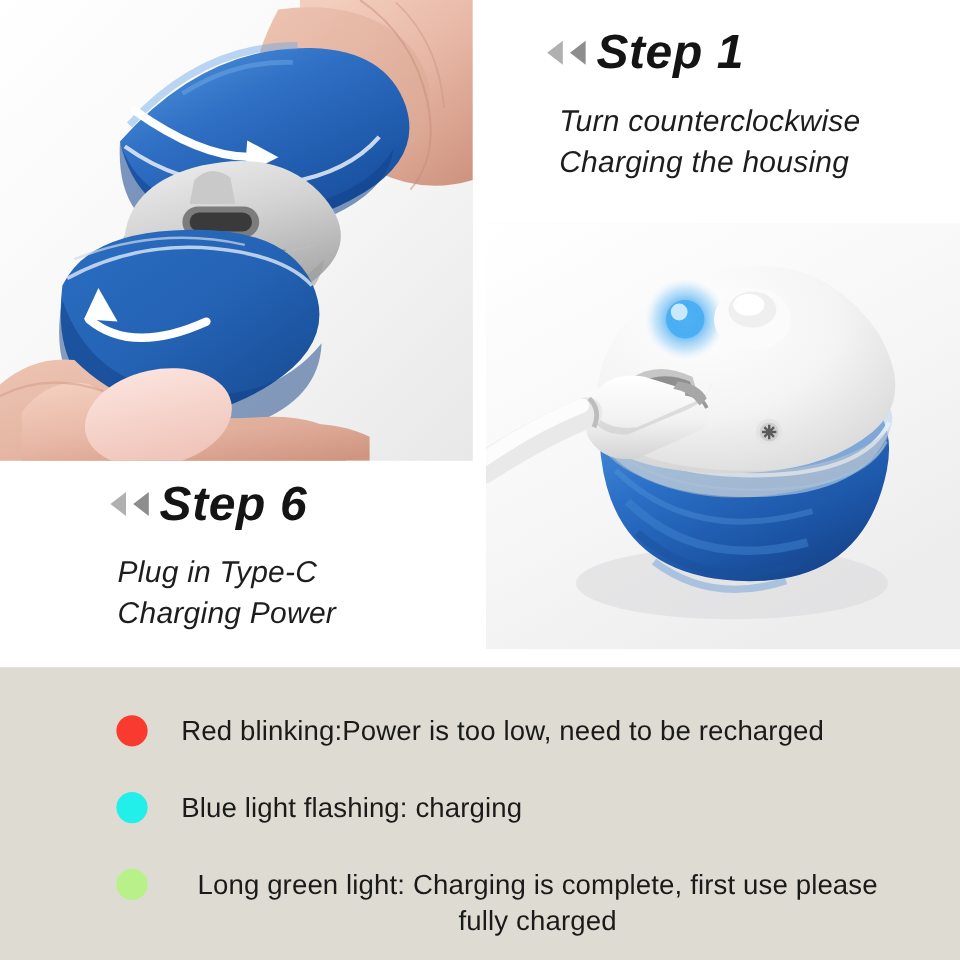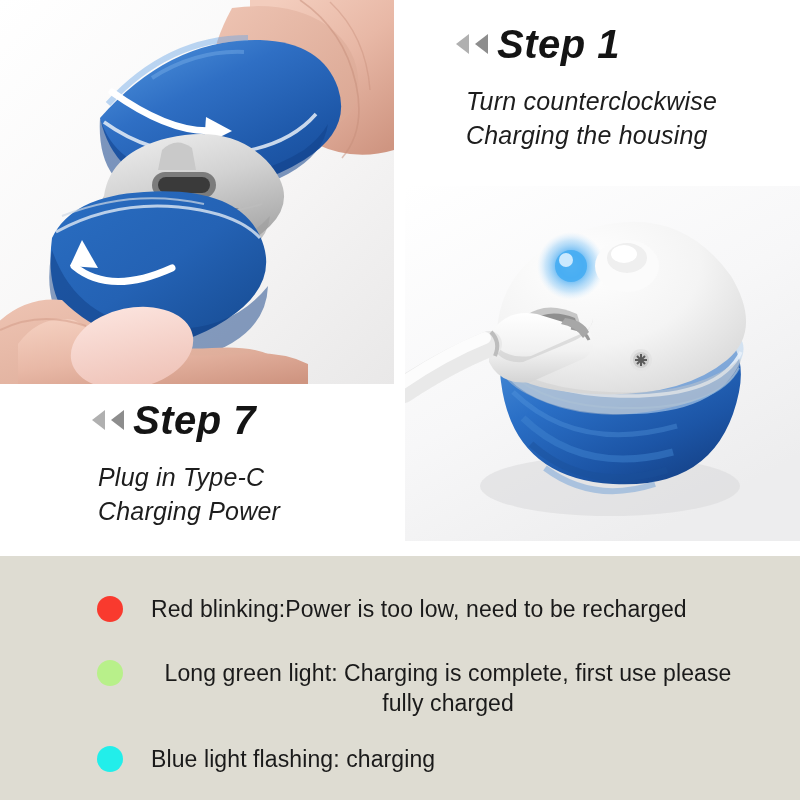--- a/index.html
+++ b/index.html
@@ -326,44 +326,44 @@
             <path d="M86 146 q10 10 4 24" fill="none" stroke="#bdbdbd" stroke-width="4"></path>
           </g>
         </svg>
       </div>
     </div>
 
     <div class="step-block step-2">
       <div class="step-head">
         <span class="tri t1"></span>
         <span class="tri t2"></span>
-        <span class="step-title">Step 7</span>
+        <span class="step-title">Step 6</span>
       </div>
       <div class="step-desc">Plug in Type-C
 Charging Power</div>
     </div>
 
   </div>
 
   <div class="legend">
 
     <div class="legend-inner">
 
       <div class="legend-row">
         <span class="dot" style="background:#f93a2e"></span>
         <span class="legend-text">Red blinking:Power is too low, need to be recharged</span>
+      </div>
+
+      <div class="legend-row">
+        <span class="dot" style="background:#22eeea"></span>
+        <span class="legend-text">Blue light flashing: charging</span>
       </div>
 
       <div class="legend-row centered">
         <span class="dot" style="background:#b8f08a"></span>
         <span class="legend-text">Long green light: Charging is complete, first use please
 fully charged</span>
       </div>
 
-      <div class="legend-row">
-        <span class="dot" style="background:#22eeea"></span>
-        <span class="legend-text">Blue light flashing: charging</span>
-      </div>
-
     </div>
   </div>
 
 </div>
 
 </body></html>

